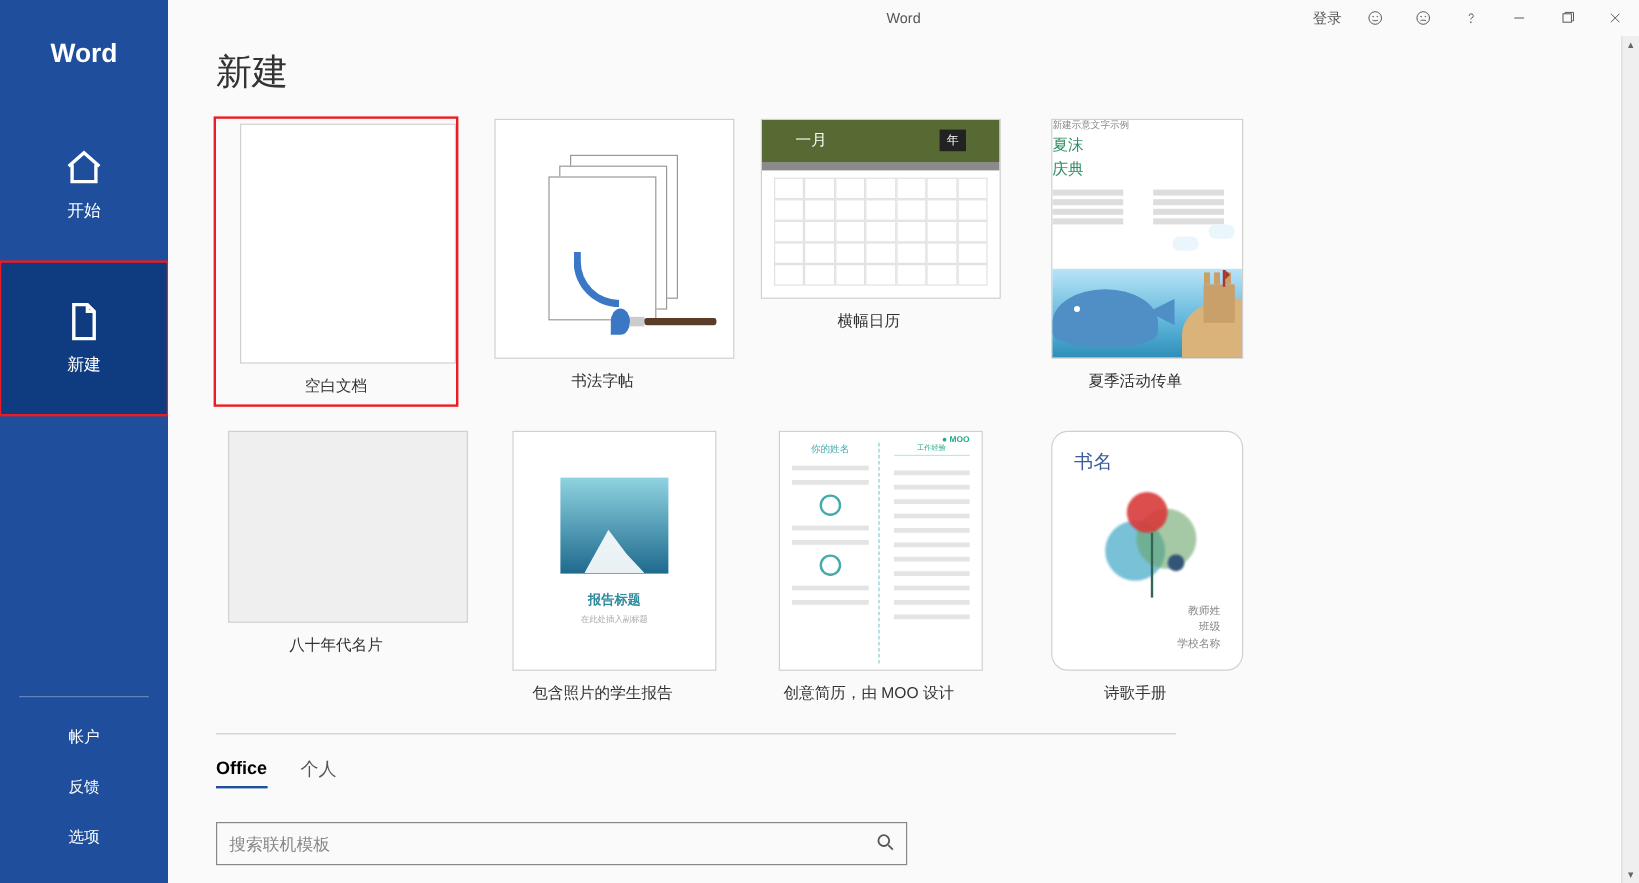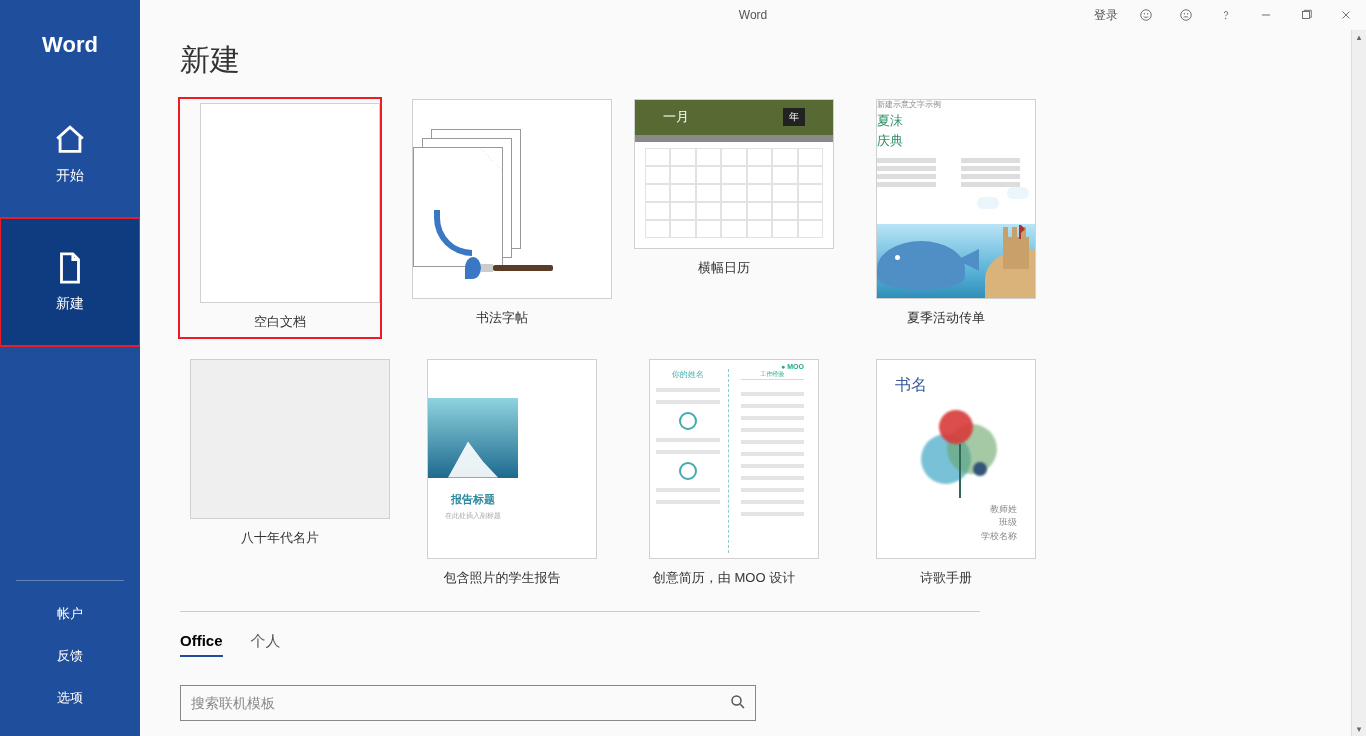--- a/index.html
+++ b/index.html
@@ -51,21 +51,21 @@
 
 .content { padding: 10px 40px 0 40px; height: calc(100% - 30px); overflow: hidden; position: relative; }
 .page-title { font-size: 30px; font-weight: 400; color: #333; margin: 0 0 18px 0; }
 
 .templates { display: grid; grid-template-columns: repeat(5, 200px); column-gap: 22px; row-gap: 22px; }
 .tpl { display: flex; flex-direction: column; align-items: center; cursor: pointer; }
 .tpl .thumb {
   width: 200px; height: 200px;
   border: 1px solid #d0d0d0;
   background: #fff;
-  display: flex; align-items: center; 
+  display: flex; align-items: center; justify-content: center;
   position: relative; overflow: hidden; margin-left: 20px;
 }
 .tpl.blank .thumb { width: 180px; }
 .tpl.blank { outline: 2px solid #ed1c24; padding: 4px 4px 0 4px; }
 .tpl-label { font-size: 13px; margin-top: 10px; }
 .tpl.blank .tpl-label { padding-bottom: 6px; }
 
 
 .calli-pages { position: relative; width: 110px; height: 140px; }
 .calli-pages .pg { position: absolute; width: 90px; height: 120px; border: 1px solid #999; background: #fff; }
@@ -425,21 +425,21 @@
               <div class="blk"></div>
                 <div class="blk"></div>
                 <div class="blk"></div>
             </div>
           </div>
         </div>
         <div class="tpl-label">创意简历，由 MOO 设计</div>
       </div>
 
       <div class="tpl">
-        <div class="thumb" style="width:160px;">
+        <div class="thumb" style="width:160px;border-radius:14px;">
           <div class="poetry">
             <div class="bt">书名</div>
             <div class="flower">
                 <div class="splash">
               <div class="blot b1"></div>
                   <div class="blot b2"></div>
                   <div class="blot b3"></div>
                   <div class="blot b4"></div>
               <div class="stem"></div>
             </div>

